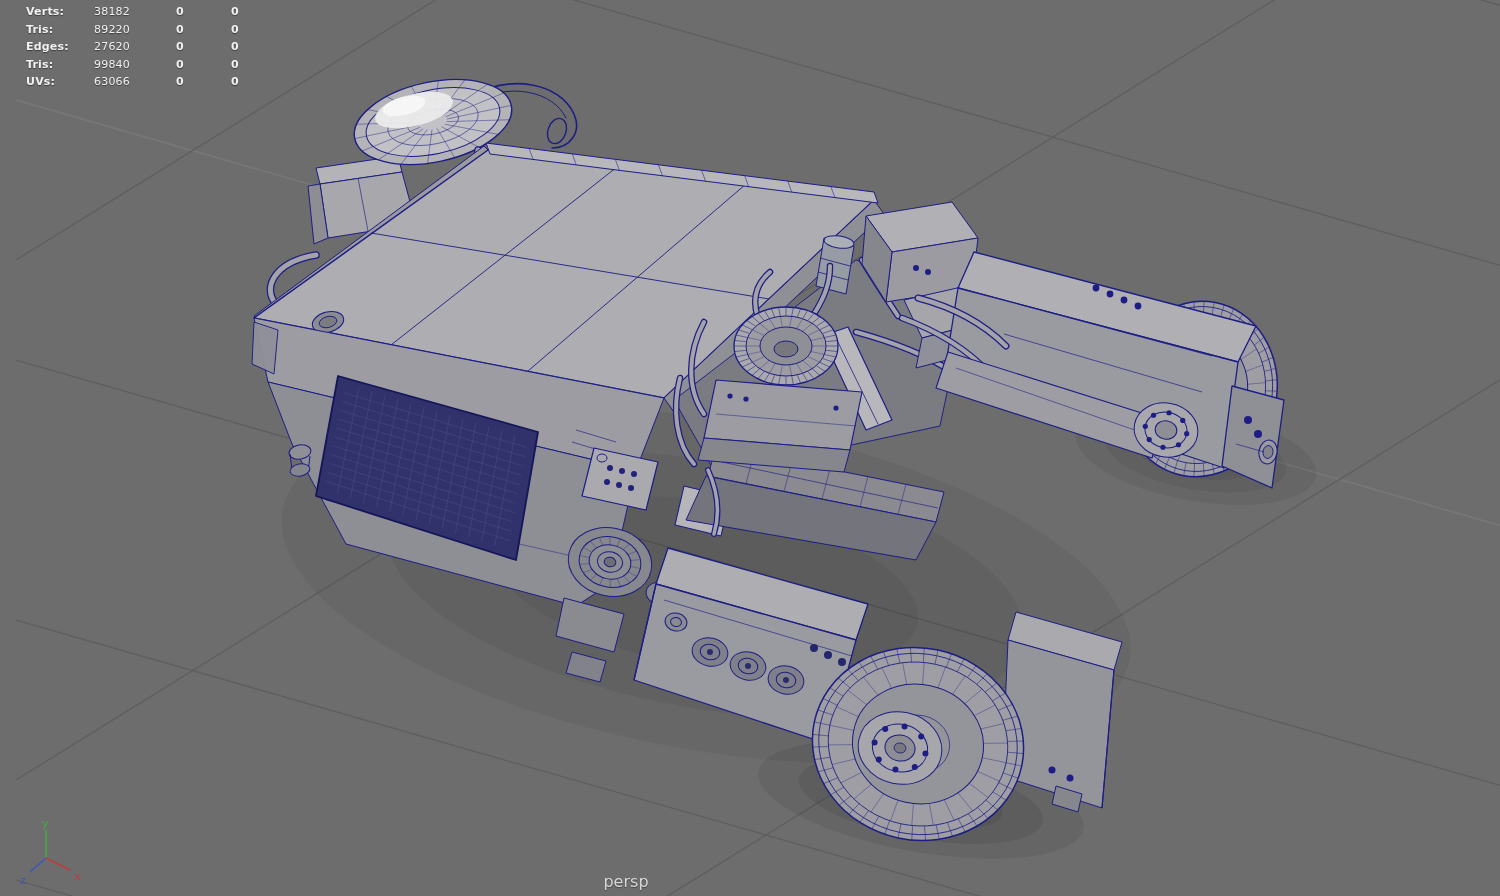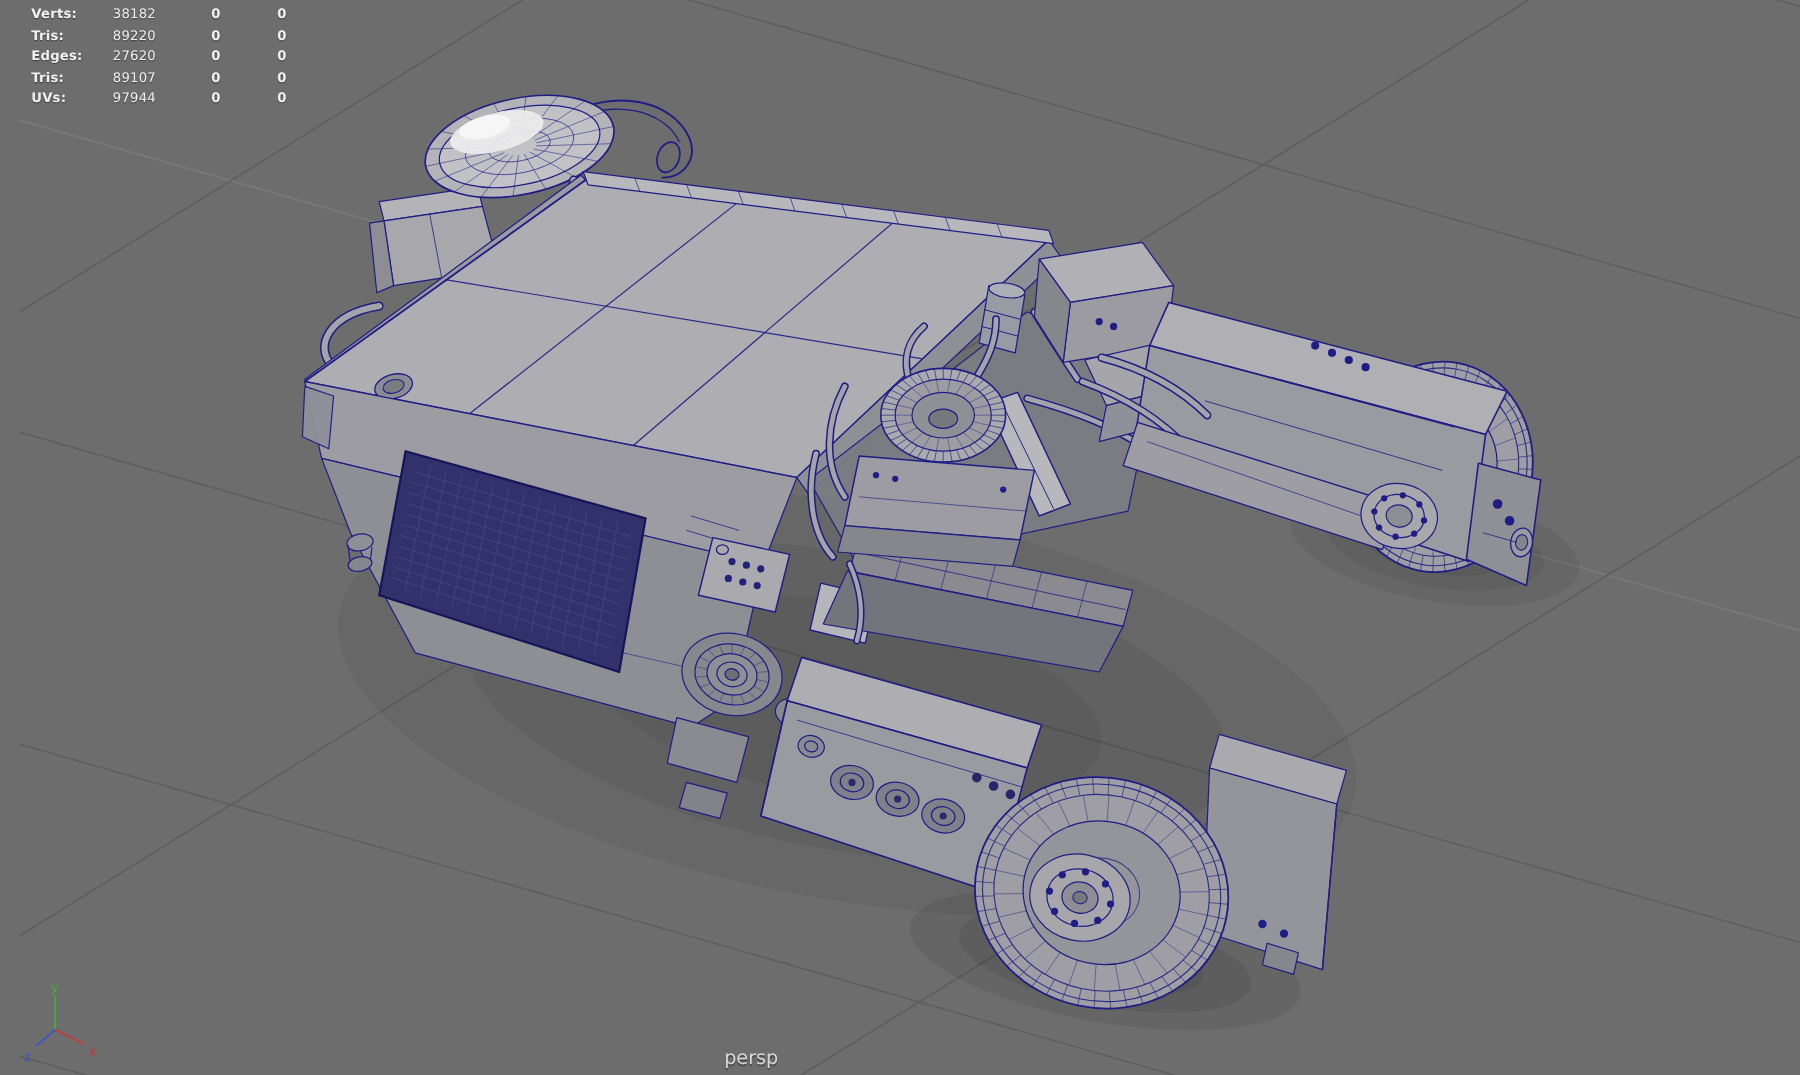--- a/index.html
+++ b/index.html
@@ -526,27 +526,27 @@
       <span class="hv3">0</span>
     </div>
     <div class="hud-row">
       <span class="hud-label">Edges:</span>
       <span class="hv1">27620</span>
       <span class="hv2">0</span>
       <span class="hv3">0</span>
     </div>
     <div class="hud-row">
       <span class="hud-label">Tris:</span>
-      <span class="hv1">89107</span>
+      <span class="hv1">99840</span>
       <span class="hv2">0</span>
       <span class="hv3">0</span>
     </div>
     <div class="hud-row">
       <span class="hud-label">UVs:</span>
-      <span class="hv1">97944</span>
+      <span class="hv1">63066</span>
       <span class="hv2">0</span>
       <span class="hv3">0</span>
     </div>
   </div>
 
   <div class="cam-label">persp</div>
 
   <svg class="gizmo" width="80" height="80" viewBox="0 0 80 80">
     <line id="gy" x1="28" y1="44" x2="28" y2="16" stroke-width="1.5" stroke="#3fae3f"></line>
     <line id="gx" x1="28" y1="44" x2="52" y2="56" stroke-width="1.5" stroke="#c23b3b"></line>

